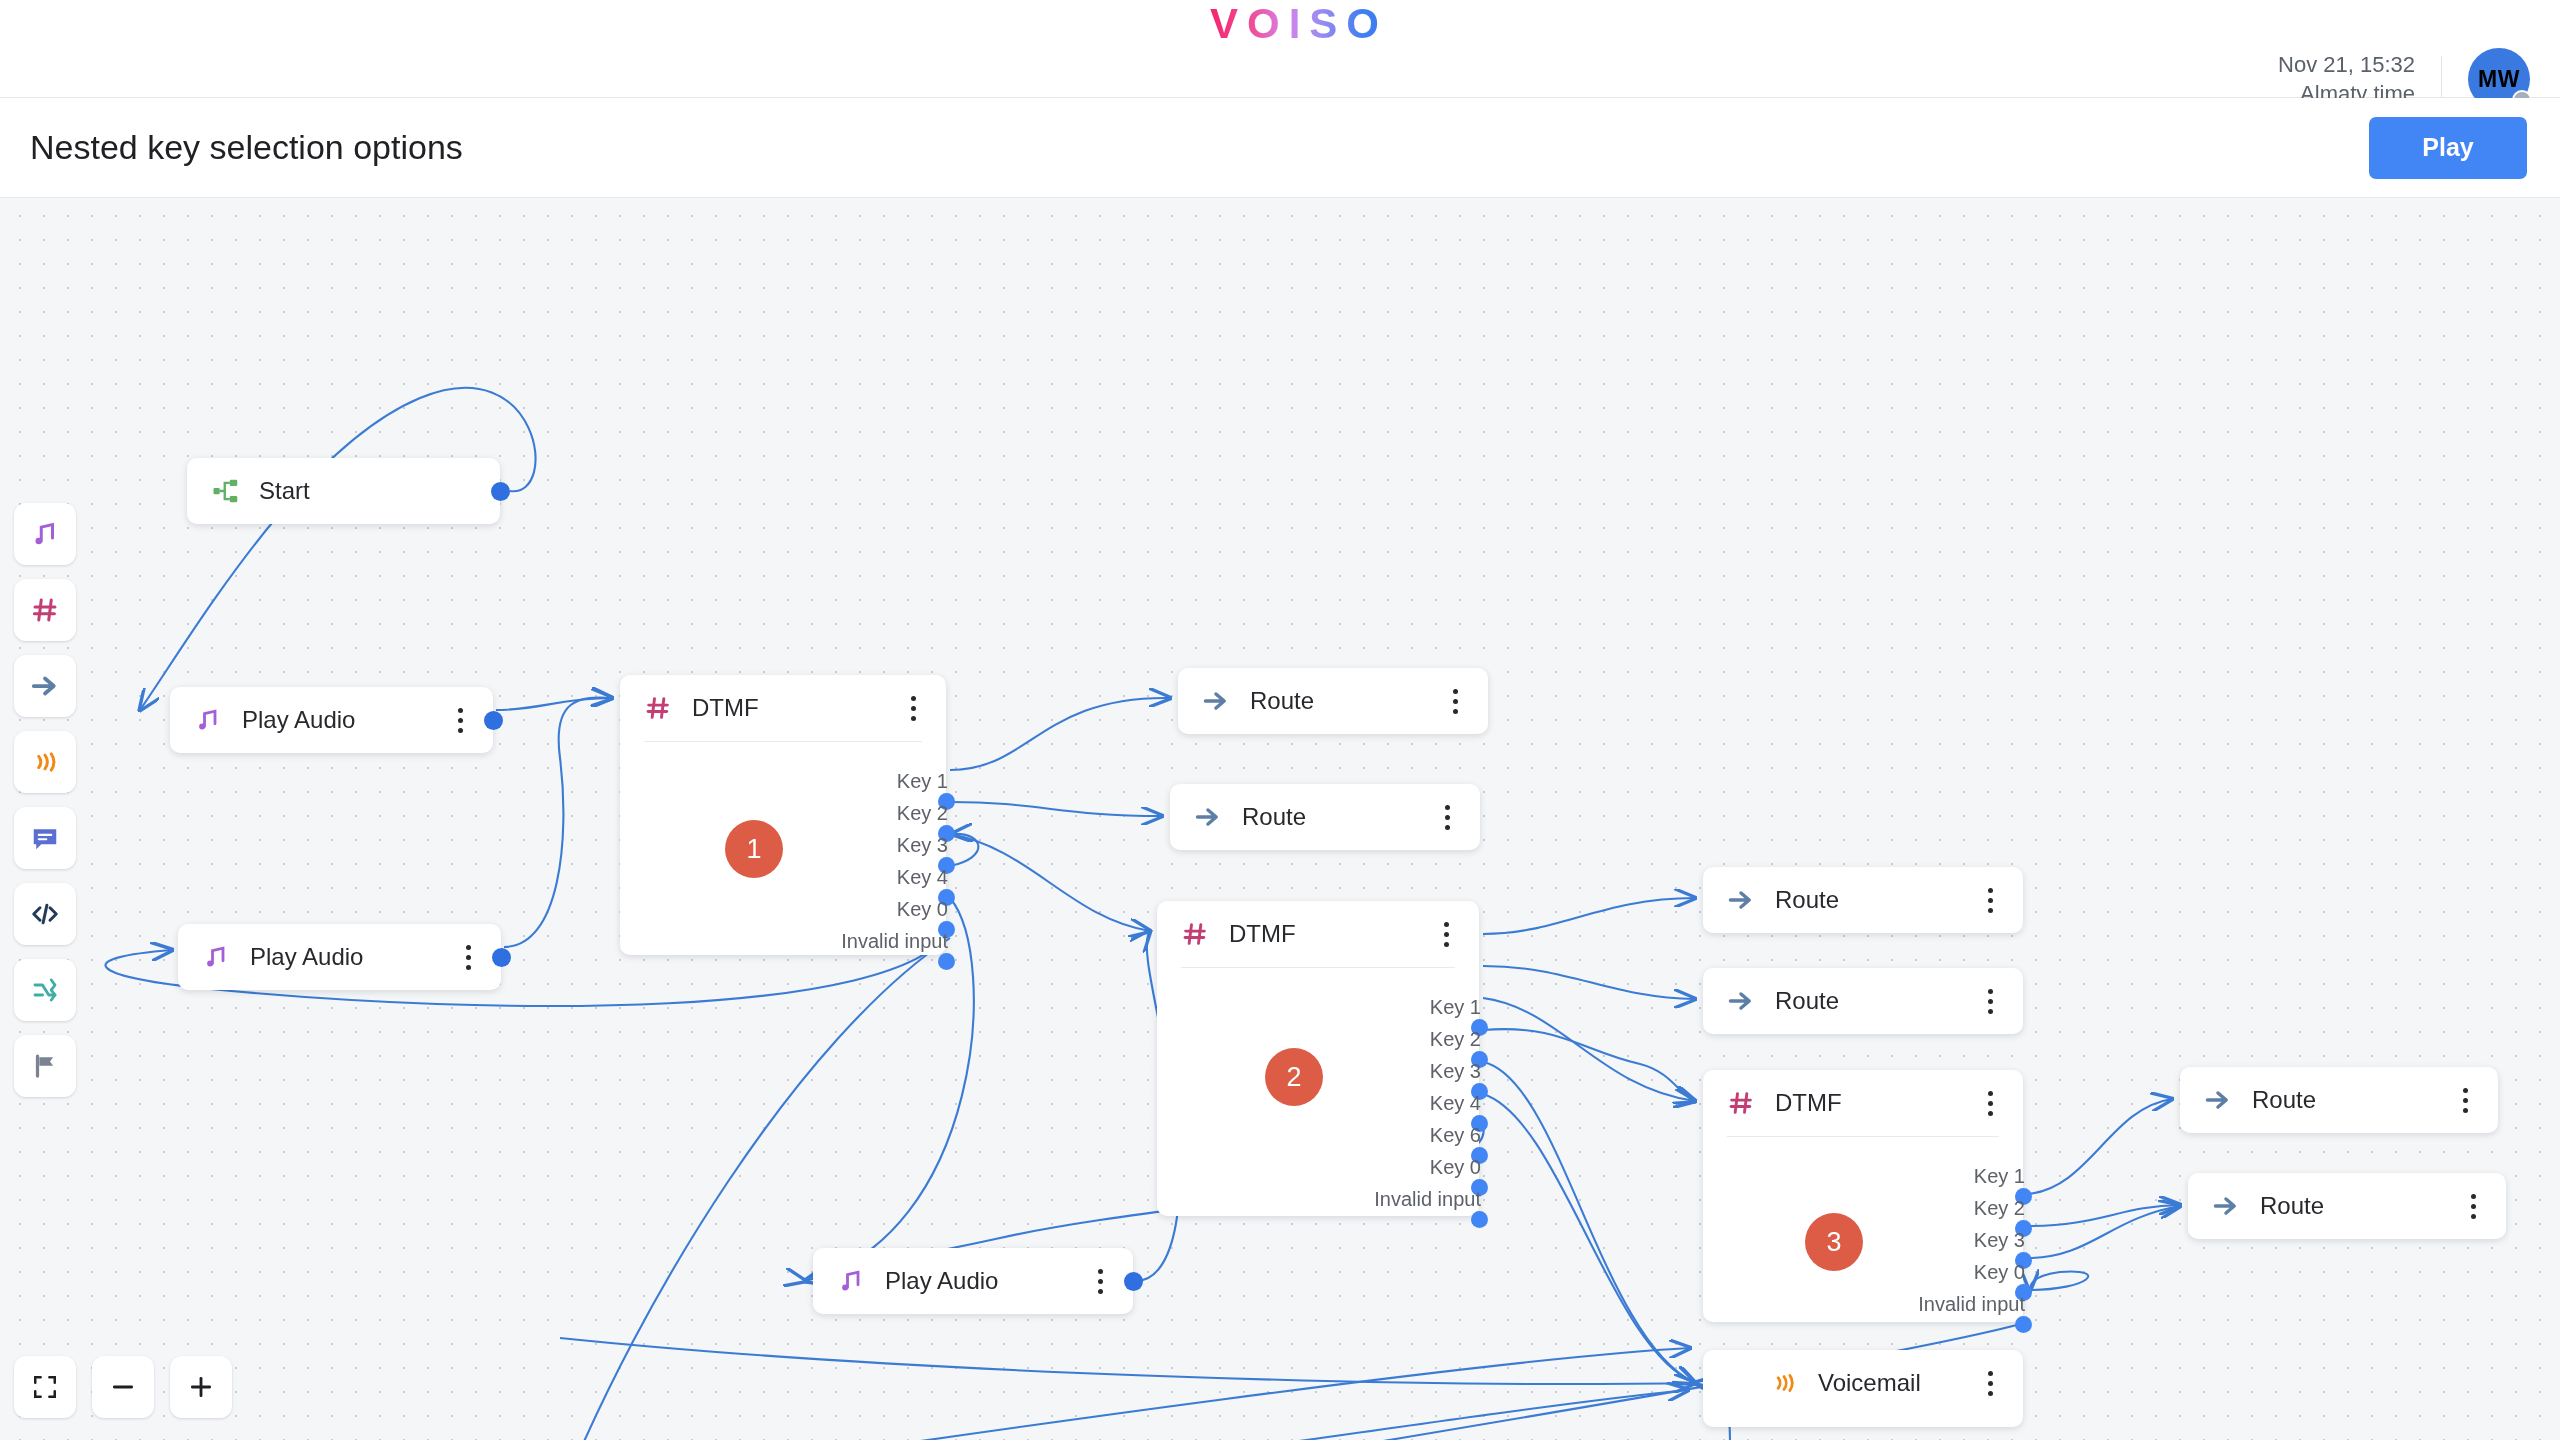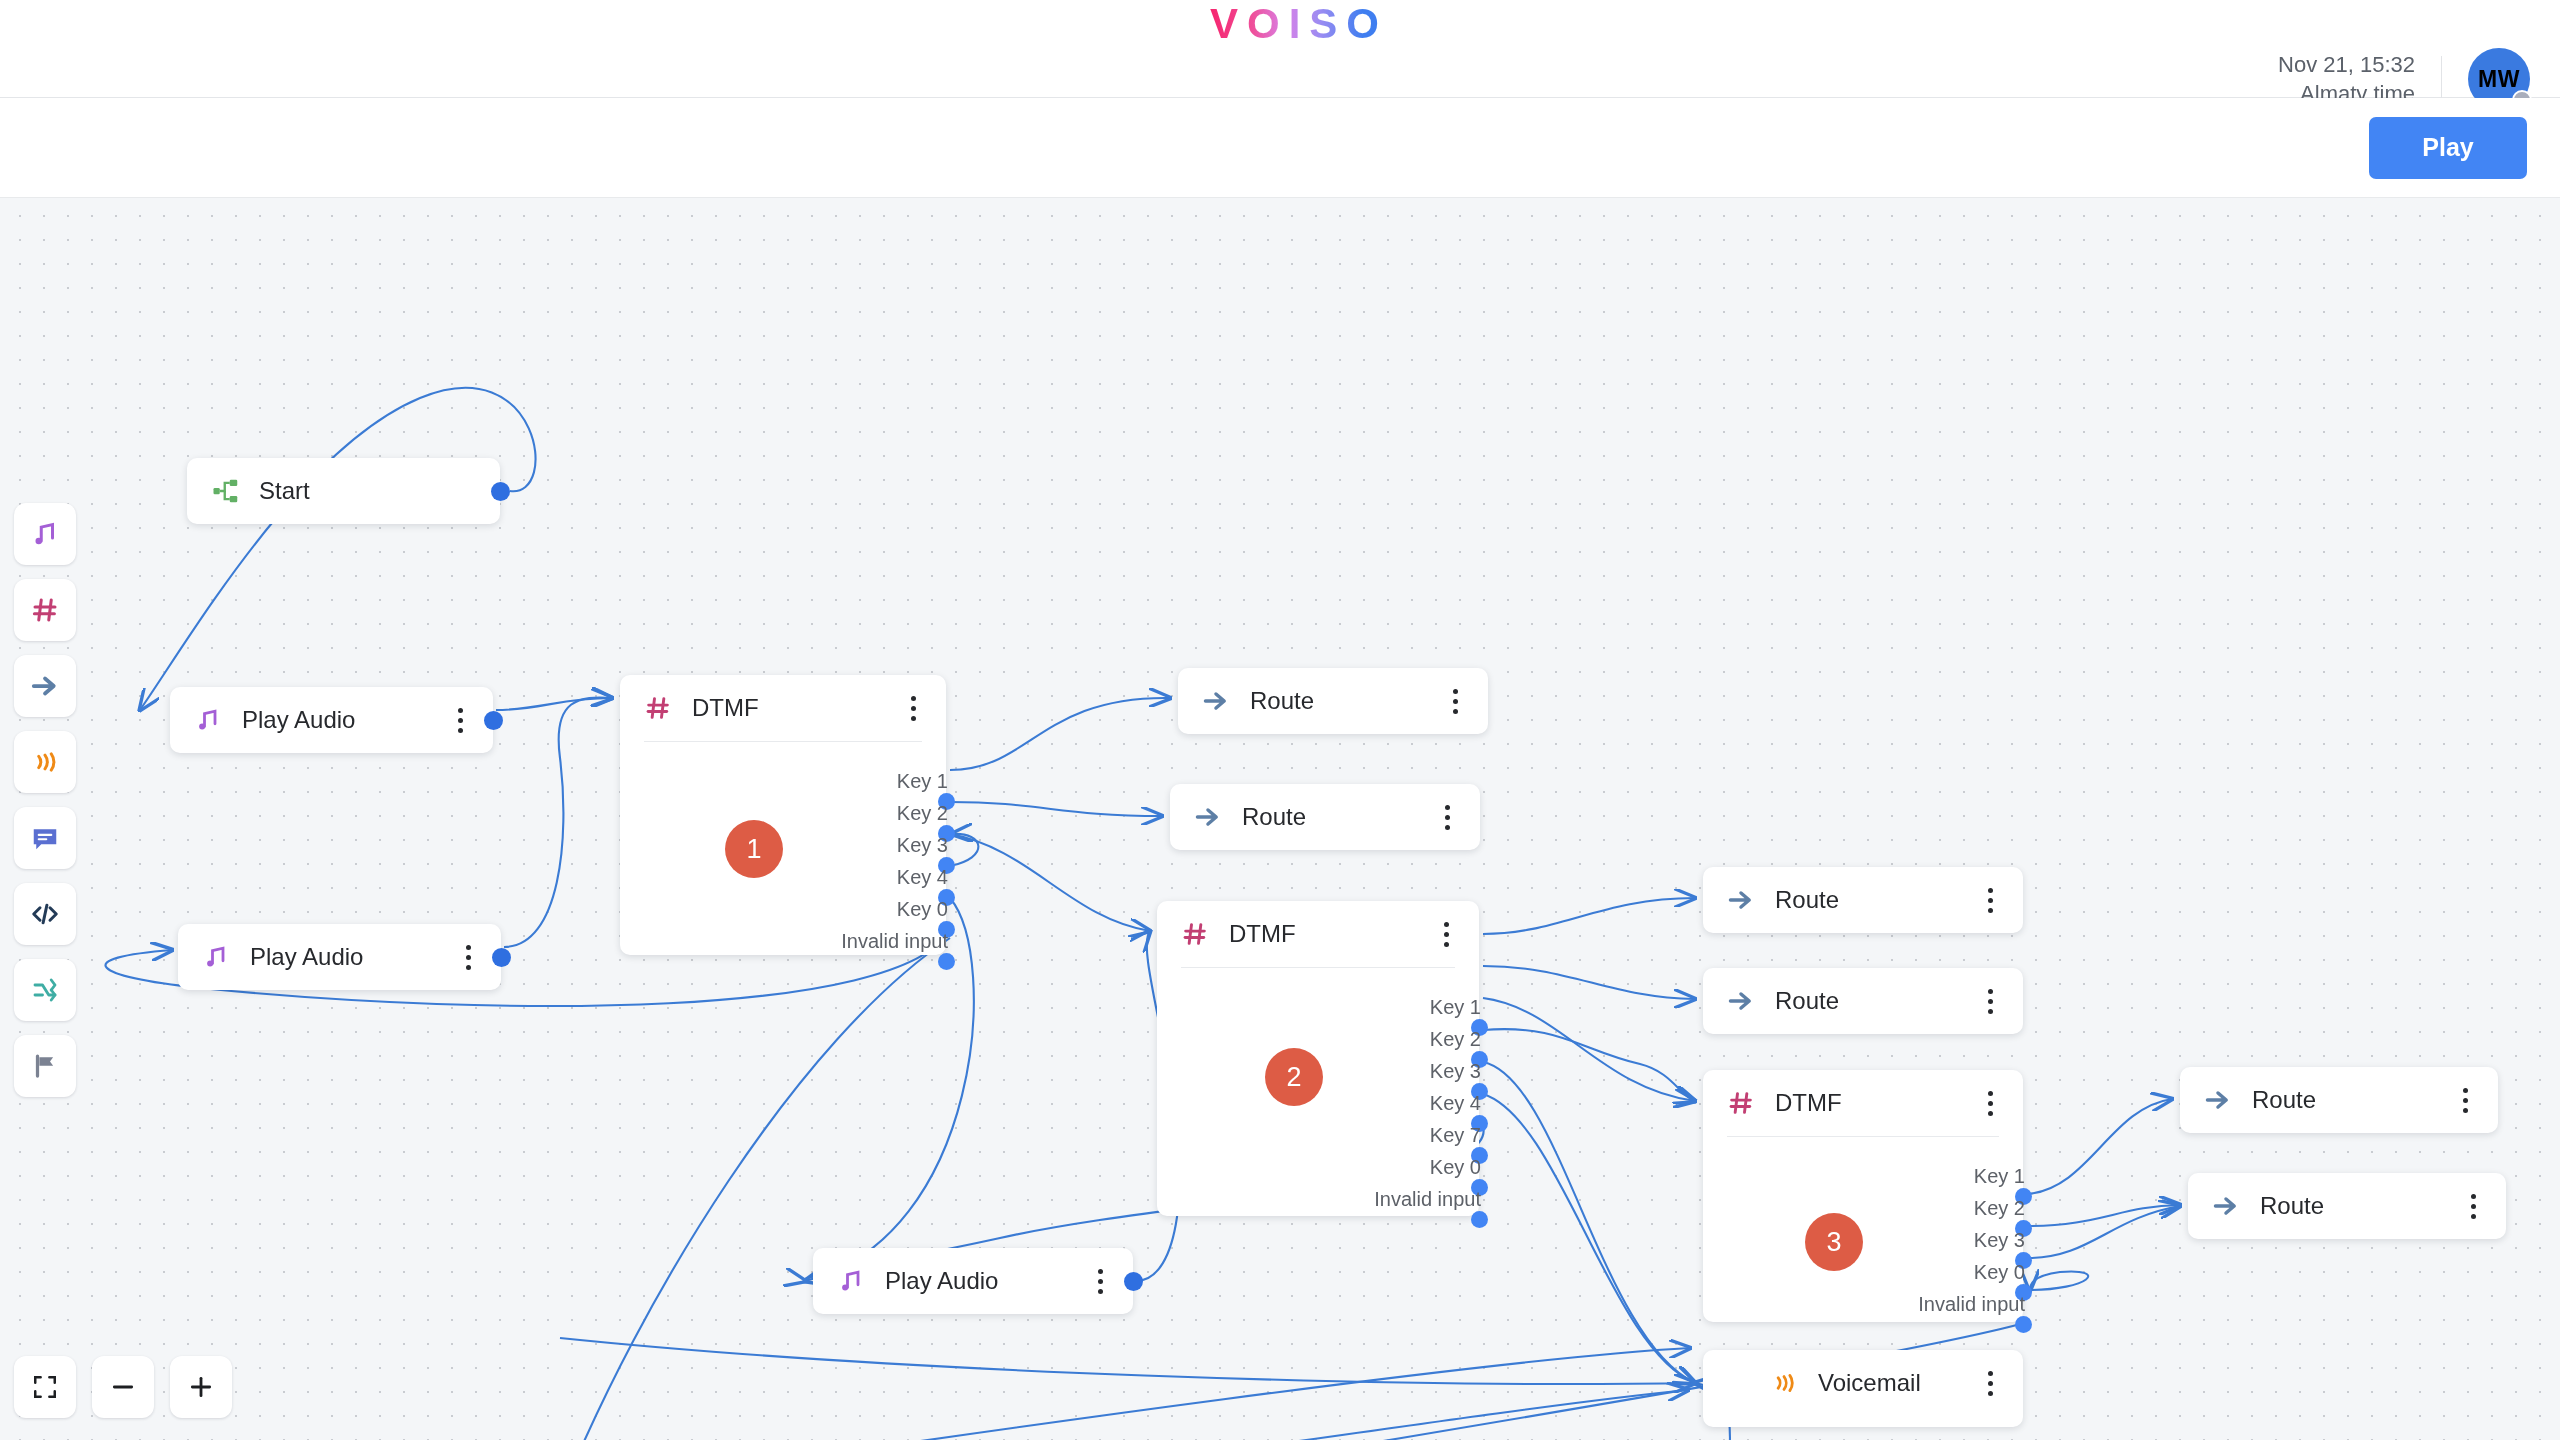--- a/index.html
+++ b/index.html
@@ -130,20 +130,21 @@
     </div>
     <div class="vdivider"></div>
     <div class="avatar-wrap">
       <div class="avatar">MW</div>
       <div class="avatar-status"></div>
     </div>
   </div>
 </div>
 
 <div class="titlebar">
+  <div class="page-title">Nested key selection options</div>
   <button class="save-btn">Play</button>
 </div>
 
 <div class="canvas">
 
   <svg class="edges" viewBox="0 0 2560 1242">
     <defs>
       <marker id="ah" markerWidth="11" markerHeight="9" refX="10" refY="4.5" orient="auto">
         <path d="M0,0 L11,4.5 L0,9" fill="none" stroke="#3b7bd4" stroke-width="1.6"></path>
       </marker>
@@ -468,21 +469,21 @@
             </div>
             <div class="port" style="top:92px">
               <span class="port-label">Key 3</span>
               <span class="port-dot"></span>
             </div>
             <div class="port" style="top:124px">
               <span class="port-label">Key 4</span>
               <span class="port-dot"></span>
             </div>
             <div class="port" style="top:156px">
-              <span class="port-label">Key 7</span>
+              <span class="port-label">Key 6</span>
               <span class="port-dot"></span>
             </div>
             <div class="port" style="top:188px">
               <span class="port-label">Key 0</span>
               <span class="port-dot"></span>
             </div>
             <div class="port" style="top:220px">
               <span class="port-label">Invalid input</span>
               <span class="port-dot"></span>
             </div>

